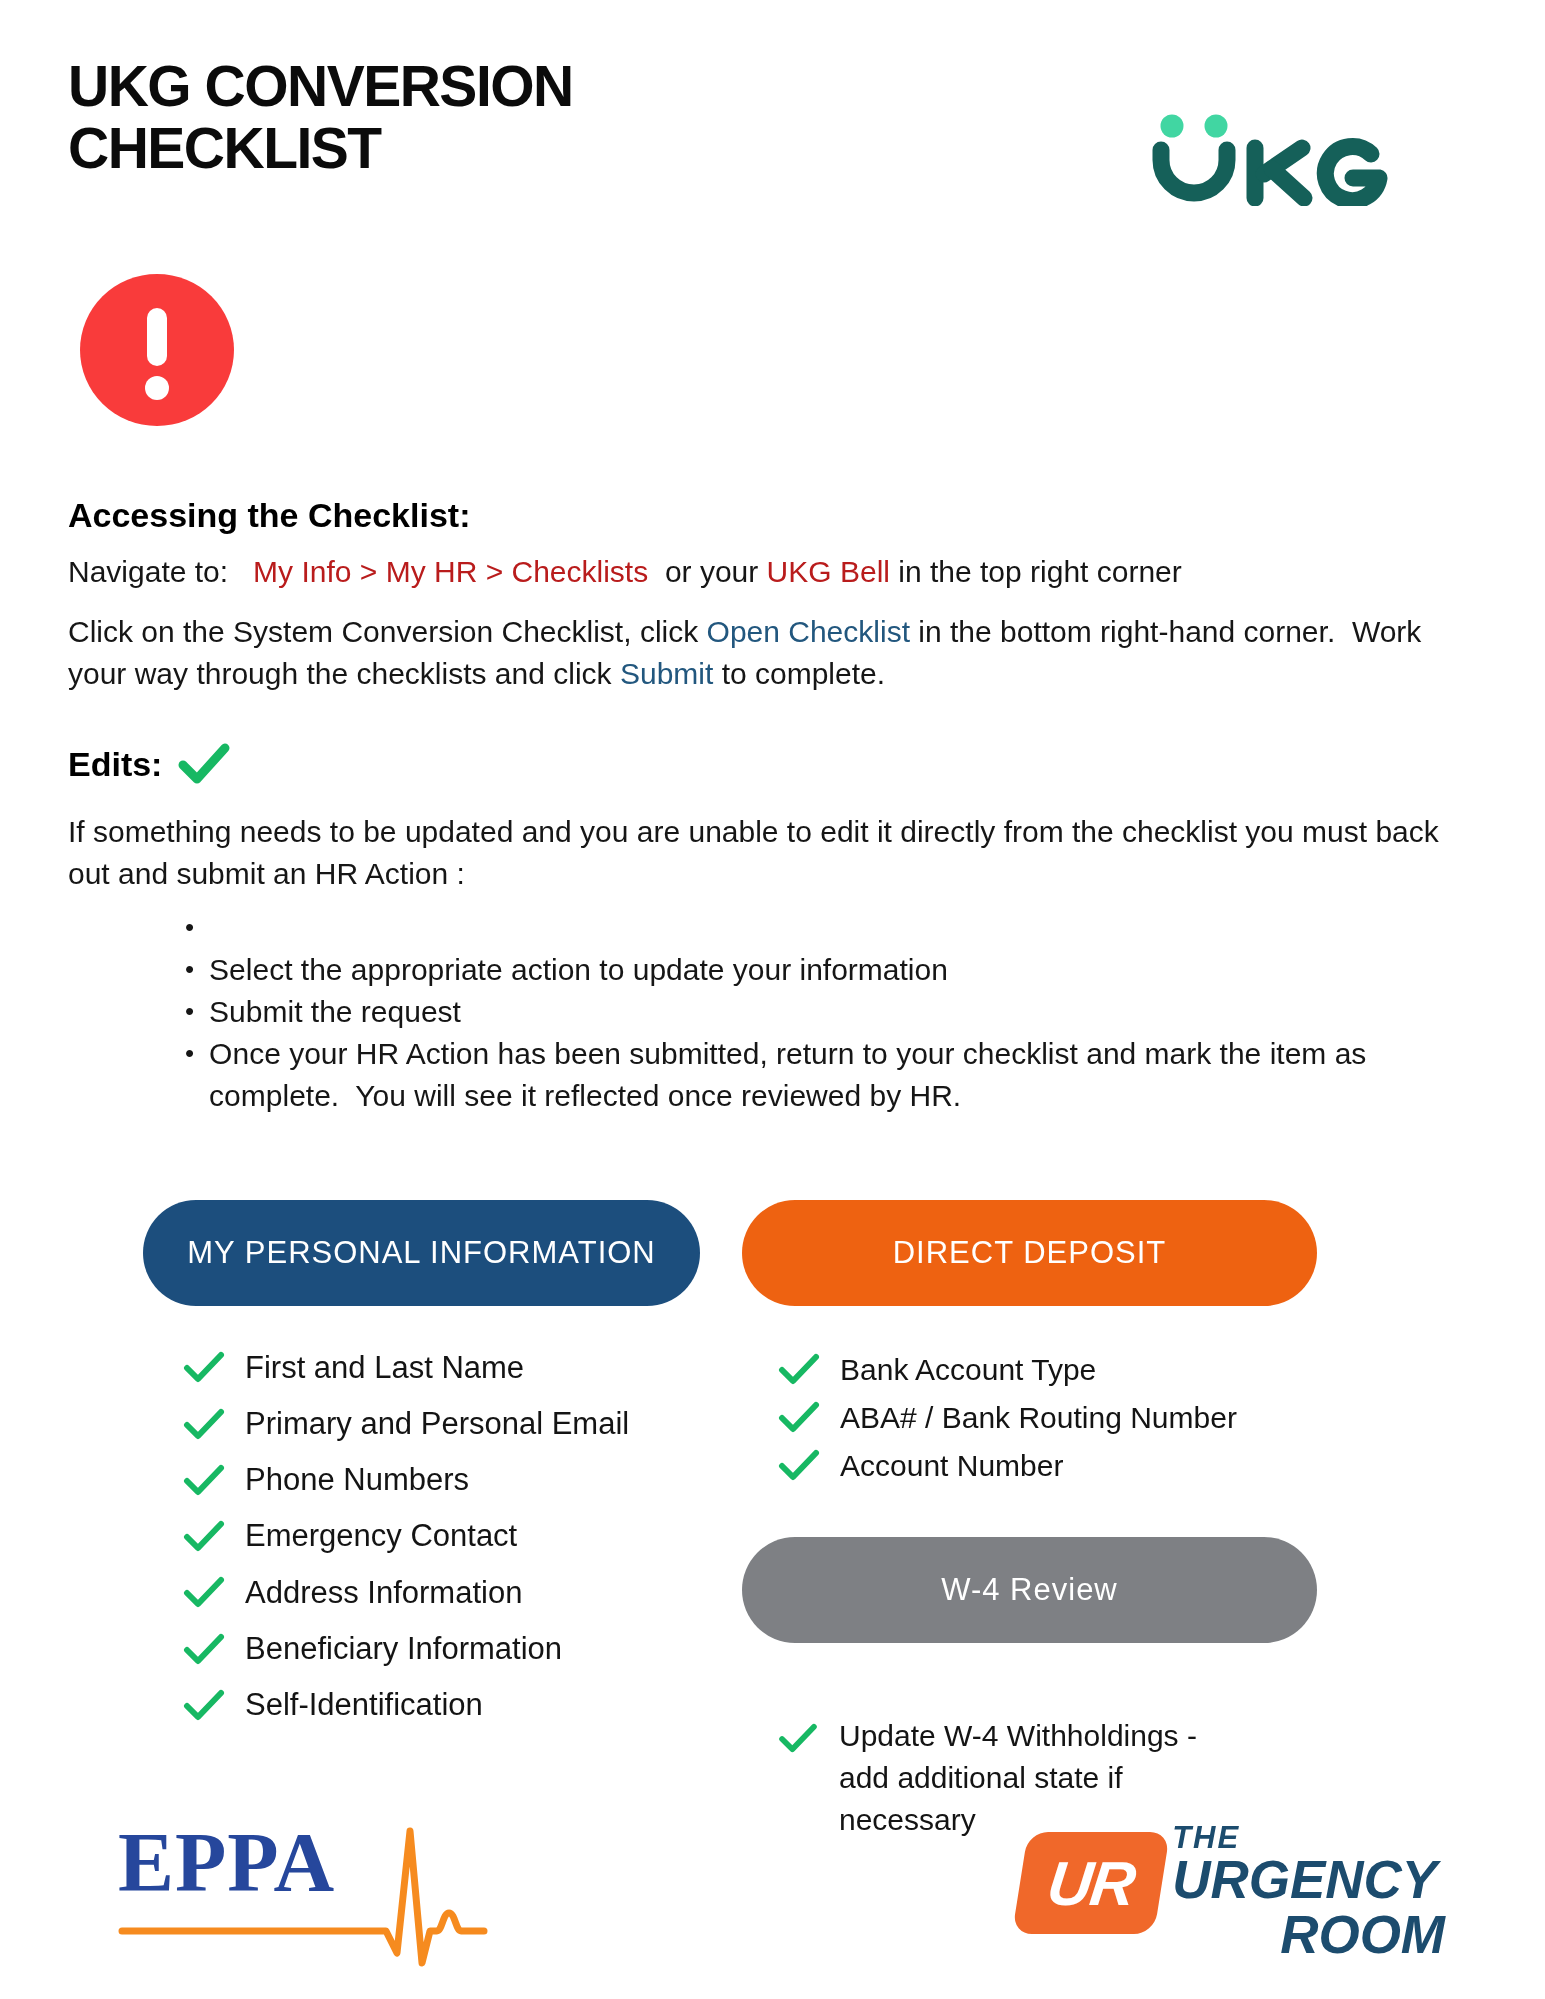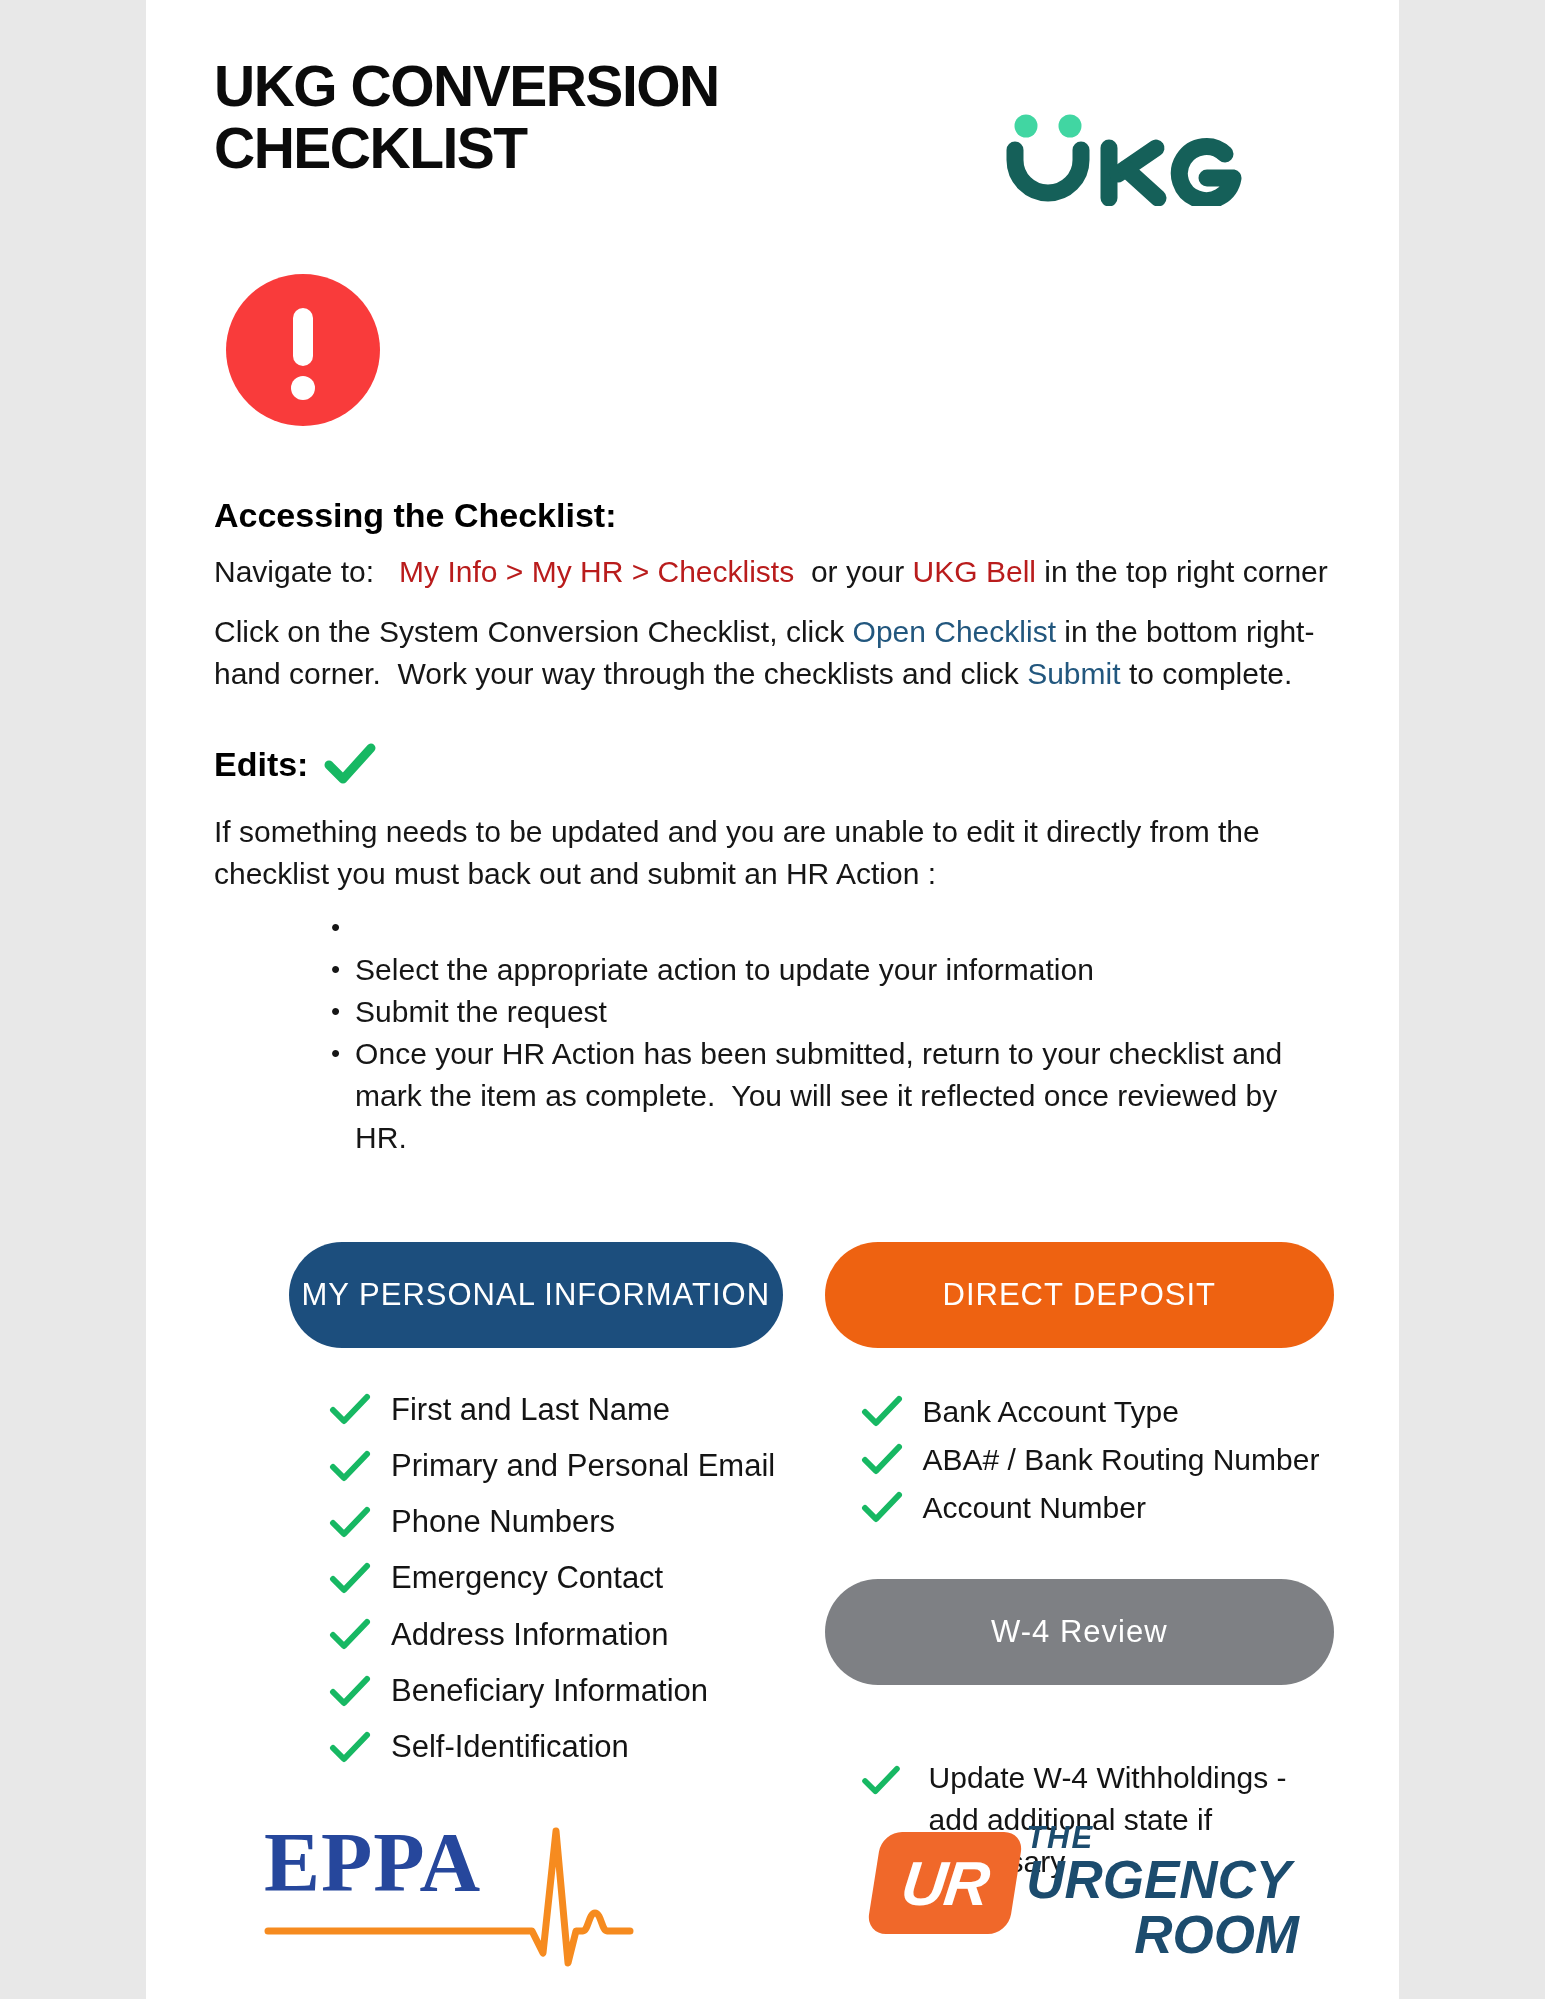--- a/index.html
+++ b/index.html
@@ -1,19 +1,19 @@
 <!DOCTYPE html>
 <html><head>
 <meta charset="utf-8">
 <style>
   * { margin:0; padding:0; box-sizing:border-box; }
   html,body { background:#e8e8e8; }
   .page {
     position:relative;
-    width:1253px; height:1999px;
+    width:1545px; height:1999px;
     margin:0 auto;
     background:#ffffff;
     font-family:"Liberation Sans", sans-serif;
     color:#111111;
     padding:55px 65px 0 68px;
     overflow:hidden;
   }
 
   
   .header-row { display:flex; justify-content:space-between; align-items:flex-start; }
@@ -70,21 +70,21 @@
   .pill-orange { background:#ee6211; }
   .pill-gray { background:#7e8084; margin-top:52px; }
 
   .check-list { margin-top:42px; }
   .check-item { display:flex; align-items:center; gap:20px; margin-left:40px; margin-bottom:16px; }
   .check-item .item-label { font-size:31px; color:#141414; line-height:1.3; }
   .col-right .check-list { margin-top:44px; }
   .col-right .check-item { margin-left:36px; margin-bottom:9px; }
   .col-right .check-item .item-label { font-size:30px; }
 
-  .w4-item { margin-top:72px; margin-left:36px; display:flex; align-items:flex-start; gap:28px; max-width:440px; }
+  .w4-item { margin-top:72px; margin-left:36px; display:flex; align-items:flex-start; gap:21px; max-width:440px; }
   .w4-item .item-label { font-size:30px; color:#141414; line-height:1.4; }
   .w4-item svg { margin-top:8px; flex:0 0 auto; }
 
   
   .footer { position:absolute; left:4px; right:0; bottom:28px; padding:0 100px 0 110px;
             display:flex; justify-content:space-between; align-items:center; }
 
   .eppa-logo { position:relative; width:375px; height:158px; }
   .eppa-text {
     font-family:"Liberation Serif", serif; font-weight:700;

